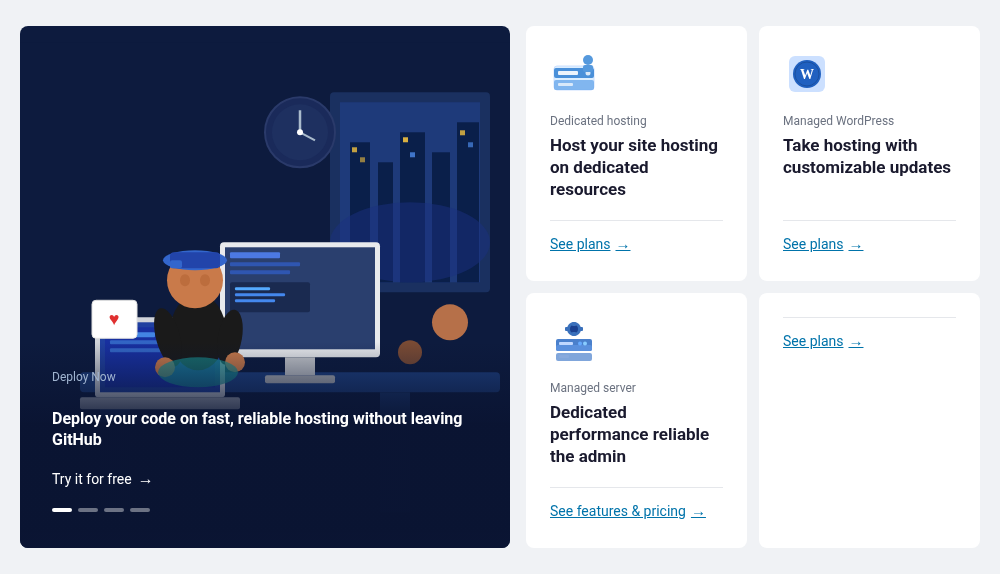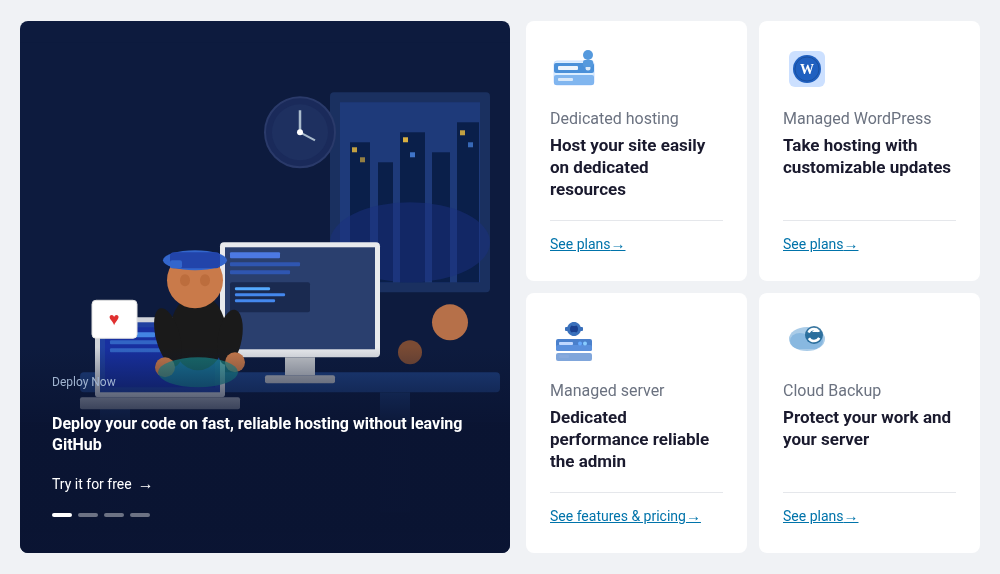--- a/index.html
+++ b/index.html
@@ -97,37 +97,38 @@
       flex-direction: column;
       justify-content: space-between;
     }
     .card-icon {
       width: 48px;
       height: 48px;
       margin-bottom: 12px;
     }
     .card-category {
       color: #6b7280;
-      font-size: 16px;
+      font-size: 12px;
       margin-bottom: 6px;
     }
     .card-title {
       color: #1a1a2e;
       font-size: 17px;
       font-weight: 700;
       line-height: 1.3;
       margin-bottom: 20px;
       flex: 1;
     }
     .card-link {
       color: #0073aa;
       font-size: 14px;
       text-decoration: underline;
       display: inline-flex;
       align-items: center;
+      gap: 5px;
       cursor: pointer;
       border-top: 1px solid #e5e7eb;
       padding-top: 14px;
     }
     .card-link .arrow {
       font-size: 15px;
     }
   </style>
 </head>
 <body>
@@ -244,21 +245,21 @@
           <rect x="4" y="18" width="40" height="10" rx="2" fill="#4a90d9"></rect>
           <rect x="8" y="21" width="20" height="4" rx="1" fill="#ffffff" opacity="0.9"></rect>
           <circle cx="38" cy="23" r="2.5" fill="#ffffff" opacity="0.8"></circle>
           <rect x="4" y="30" width="40" height="10" rx="2" fill="#5a9ee8" opacity="0.7"></rect>
           <rect x="8" y="33" width="15" height="3" rx="1" fill="#ffffff" opacity="0.7"></rect>
 
           <circle cx="38" cy="10" r="5" fill="#5599dd"></circle>
           <rect x="33" y="15" width="10" height="7" rx="2" fill="#5599dd"></rect>
         </svg>
         <div class="card-category">Dedicated hosting</div>
-        <div class="card-title">Host your site easily on dedicated resources</div>
+        <div class="card-title">Host your site hosting on dedicated resources</div>
       </div>
       <a class="card-link">
         <span>See plans</span>
         <span class="arrow">→</span>
       </a>
     </div>
 
     <div class="card">
       <div>
         <svg class="card-icon" viewBox="0 0 48 48" xmlns="http://www.w3.org/2000/svg">
@@ -301,35 +302,20 @@
         <div class="card-category">Managed server</div>
         <div class="card-title">Dedicated performance reliable the admin</div>
       </div>
       <a class="card-link">
         <span>See features &amp; pricing</span>
         <span class="arrow">→</span>
       </a>
     </div>
 
     <div class="card">
-      <div>
-        <svg class="card-icon" viewBox="0 0 48 48" xmlns="http://www.w3.org/2000/svg">
-
-          <ellipse cx="24" cy="22" rx="18" ry="12" fill="#aacce8"></ellipse>
-          <ellipse cx="17" cy="24" rx="10" ry="8" fill="#88b8e0"></ellipse>
-          <ellipse cx="30" cy="24" rx="10" ry="8" fill="#88b8e0"></ellipse>
-          <rect x="14" y="22" width="20" height="10" fill="#88b8e0"></rect>
-
-          <circle cx="31" cy="18" r="9" fill="#1a6090" opacity="0.85"></circle>
-          <circle cx="31" cy="18" r="6" fill="none" stroke="#ffffff" stroke-width="2.5" stroke-dasharray="12,6" stroke-dashoffset="-3"></circle>
-          <polygon points="33,11 37,15 29,15" fill="#ffffff"></polygon>
-        </svg>
-        <div class="card-category">Cloud Backup</div>
-        <div class="card-title">Protect your work and your server</div>
-      </div>
       <a class="card-link">
         <span>See plans</span>
         <span class="arrow">→</span>
       </a>
     </div>
 
   </div>
 </div>
 
 </body></html>

